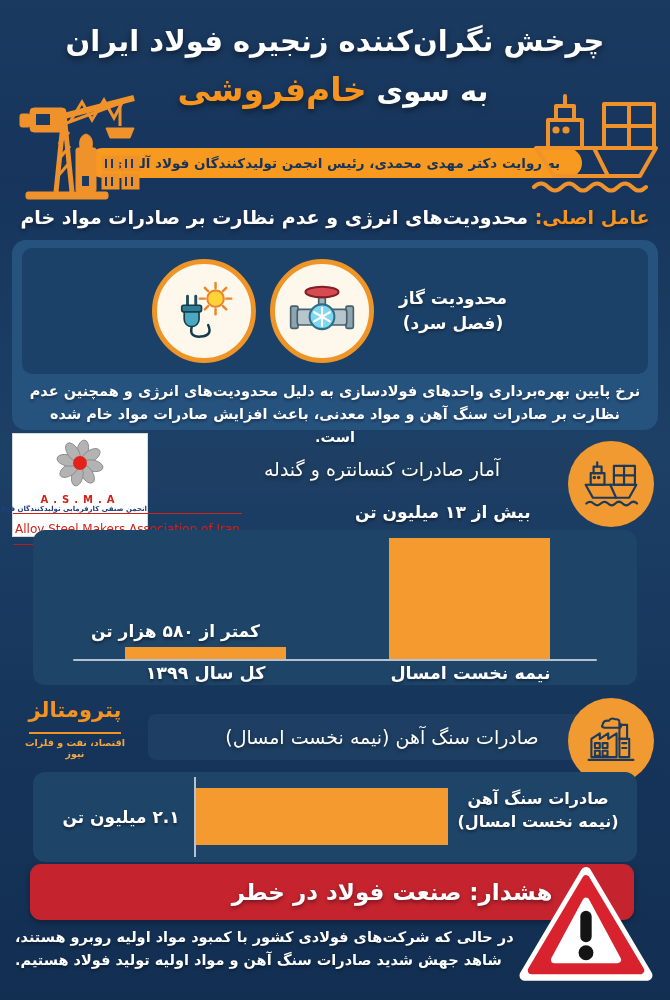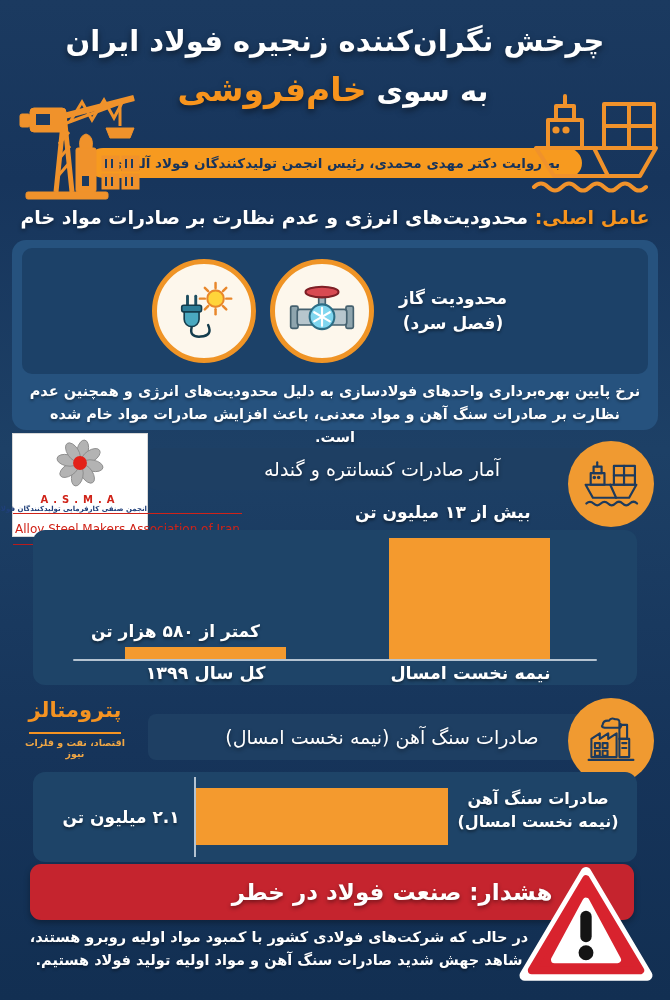--- a/index.html
+++ b/index.html
@@ -70,21 +70,21 @@
   .hval{left:18px;top:0;height:90px;width:140px;display:flex;align-items:center;justify-content:center;
         font-size:17px;font-weight:bold;text-shadow:0 2px 3px rgba(0,0,0,.45);}
   .hlabel{right:14px;top:15px;width:170px;text-align:center;font-size:16px;font-weight:bold;line-height:1.45;
           text-shadow:0 2px 3px rgba(0,0,0,.45);}
   
   .warn-box{top:864px;left:30px;width:604px;height:56px;background:#c5242e;border-radius:11px;
             display:flex;align-items:center;justify-content:center;padding-left:120px;box-sizing:border-box;
             box-shadow:0 3px 6px rgba(0,0,0,.3);}
   .warn-box span{font-size:23px;font-weight:bold;text-shadow:0 2px 4px rgba(0,0,0,.45);}
   .warn-tri{top:857px;right:14px;width:140px;height:132px;}
-  .warn-text{top:926px;left:15px;width:528px;text-align:center;font-size:14.5px;font-weight:bold;
+  .warn-text{top:926px;left:15px;width:528px;text-align:left;font-size:14.5px;font-weight:bold;
              line-height:1.6;text-shadow:0 2px 3px rgba(0,0,0,.4);}
 </style>
 </head>
 <body>
 
 <div class="page">
 
   <div class="abs title1">چرخش نگران‌کننده زنجیره فولاد ایران</div>
   <div class="abs title2">
     <span>به سوی</span>

